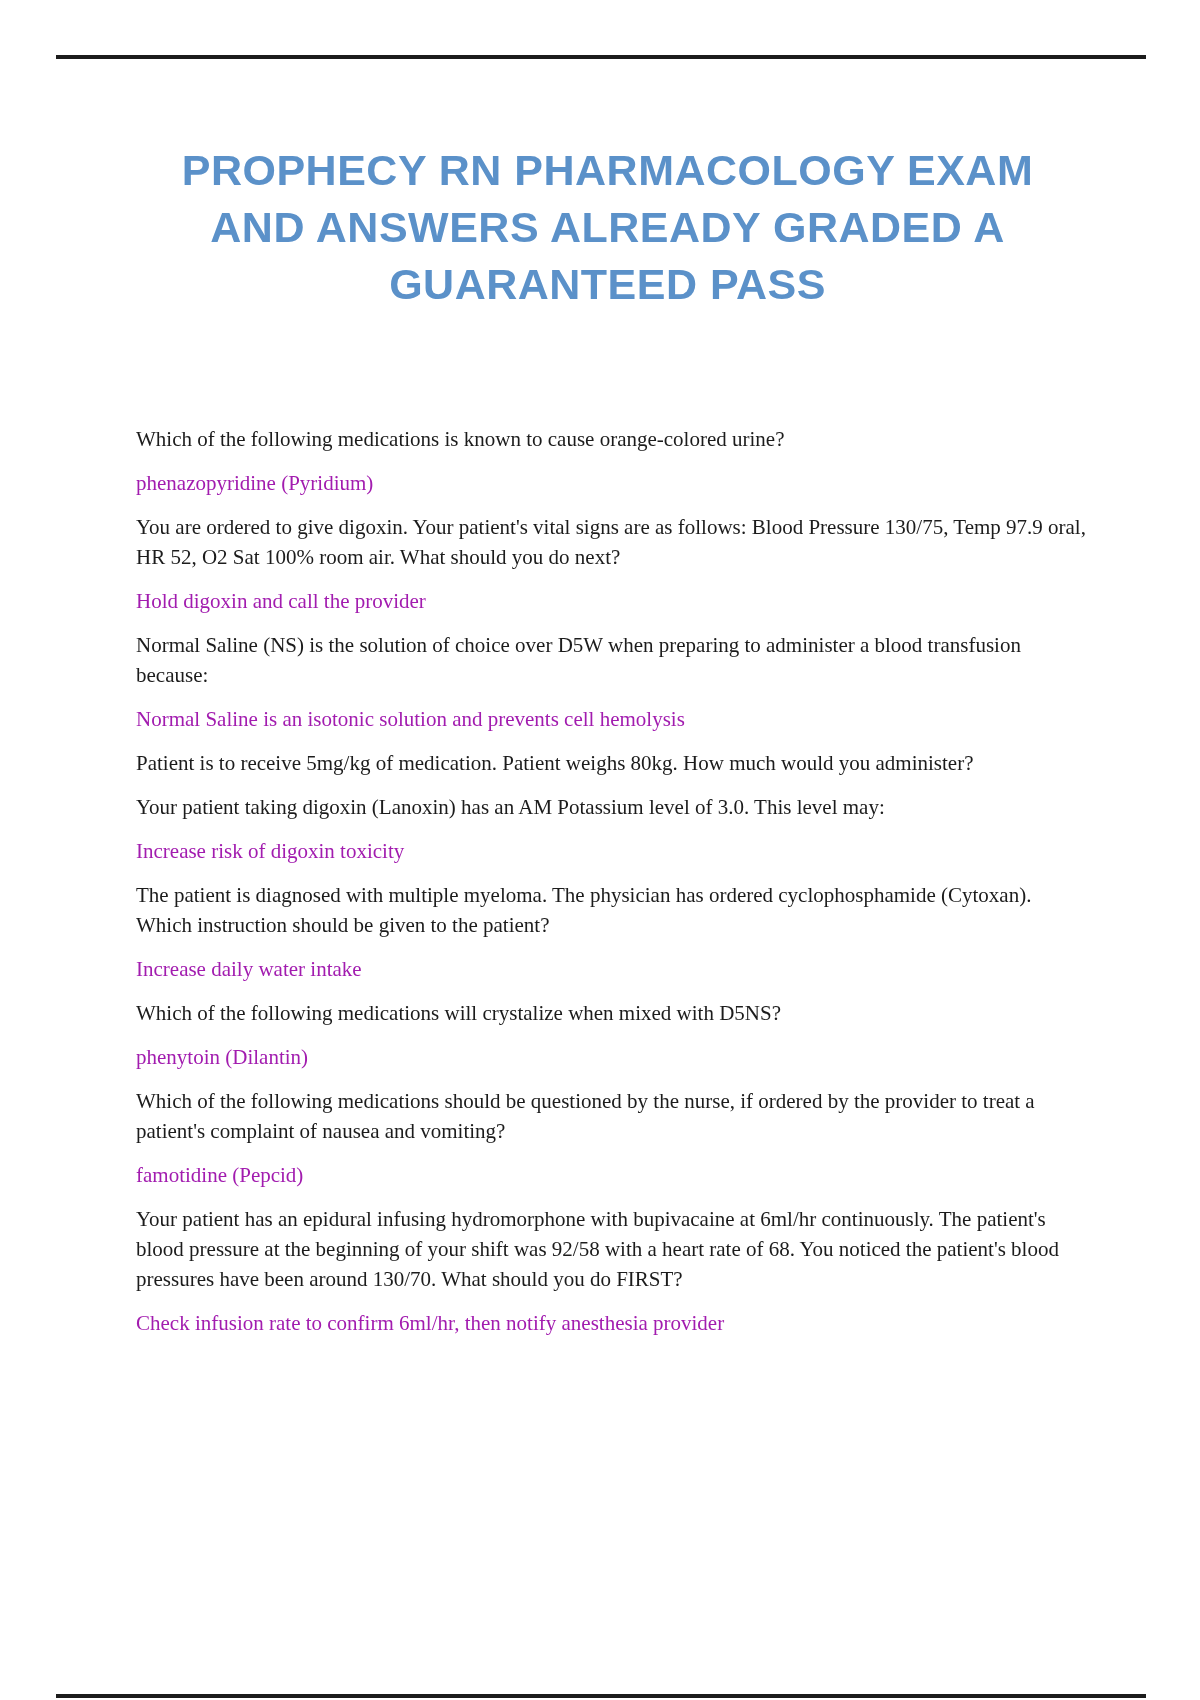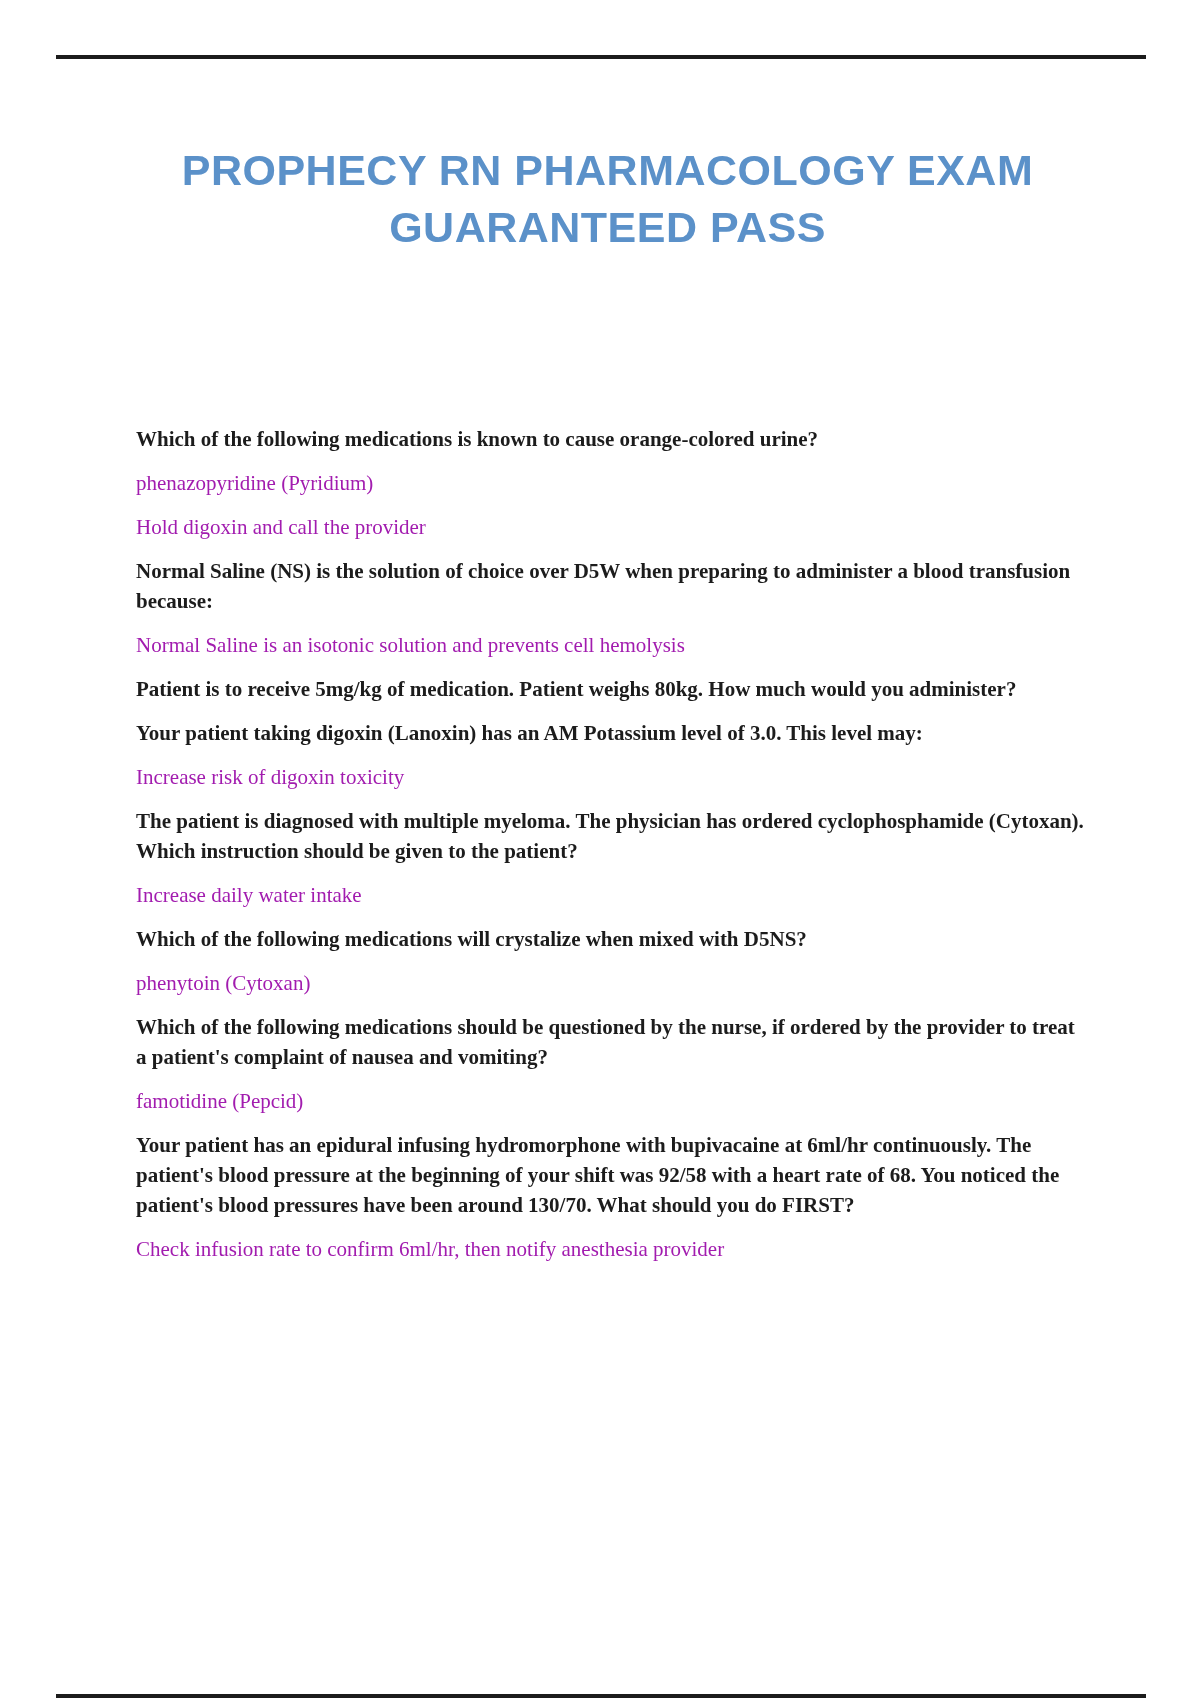--- a/index.html
+++ b/index.html
@@ -44,48 +44,50 @@
     position: absolute;
     top: 424px;
     left: 136px;
     width: 952px;
     font-size: 21px;
     line-height: 30px;
   }
   .content p {
     margin: 0 0 14px 0;
   }
-  .content p.question { color: #1c1c1c; font-weight: bold; }
+  .content p.question { color: #1c1c1c; }
   .content p.answer   { color: #a21caf; }
 </style>
 </head>
 <body>
 
 <div class="page">
 
   <div class="rule top"></div>
 
   <div class="doc-title">
     <div>PROPHECY RN PHARMACOLOGY EXAM</div>
+    <div>AND ANSWERS ALREADY GRADED A</div>
     <div>GUARANTEED PASS</div>
   </div>
 
   <div class="content">
       <p class="question">Which of the following medications is known to cause orange-colored urine?</p>
       <p class="answer">phenazopyridine (Pyridium)</p>
+      <p class="question">You are ordered to give digoxin. Your patient's vital signs are as follows: Blood Pressure 130/75, Temp 97.9 oral, HR 52, O2 Sat 100% room air. What should you do next?</p>
       <p class="answer">Hold digoxin and call the provider</p>
       <p class="question">Normal Saline (NS) is the solution of choice over D5W when preparing to administer a blood transfusion because:</p>
       <p class="answer">Normal Saline is an isotonic solution and prevents cell hemolysis</p>
       <p class="question">Patient is to receive 5mg/kg of medication. Patient weighs 80kg. How much would you administer?</p>
       <p class="question">Your patient taking digoxin (Lanoxin) has an AM Potassium level of 3.0. This level may:</p>
       <p class="answer">Increase risk of digoxin toxicity</p>
       <p class="question">The patient is diagnosed with multiple myeloma. The physician has ordered cyclophosphamide (Cytoxan). Which instruction should be given to the patient?</p>
       <p class="answer">Increase daily water intake</p>
       <p class="question">Which of the following medications will crystalize when mixed with D5NS?</p>
-      <p class="answer">phenytoin (Cytoxan)</p>
+      <p class="answer">phenytoin (Dilantin)</p>
       <p class="question">Which of the following medications should be questioned by the nurse, if ordered by the provider to treat a patient's complaint of nausea and vomiting?</p>
       <p class="answer">famotidine (Pepcid)</p>
       <p class="question">Your patient has an epidural infusing hydromorphone with bupivacaine at 6ml/hr continuously. The patient's blood pressure at the beginning of your shift was 92/58 with a heart rate of 68. You noticed the patient's blood pressures have been around 130/70. What should you do FIRST?</p>
       <p class="answer">Check infusion rate to confirm 6ml/hr, then notify anesthesia provider</p>
     </div>
 
   <div class="rule bottom"></div>
 
 </div>
 

